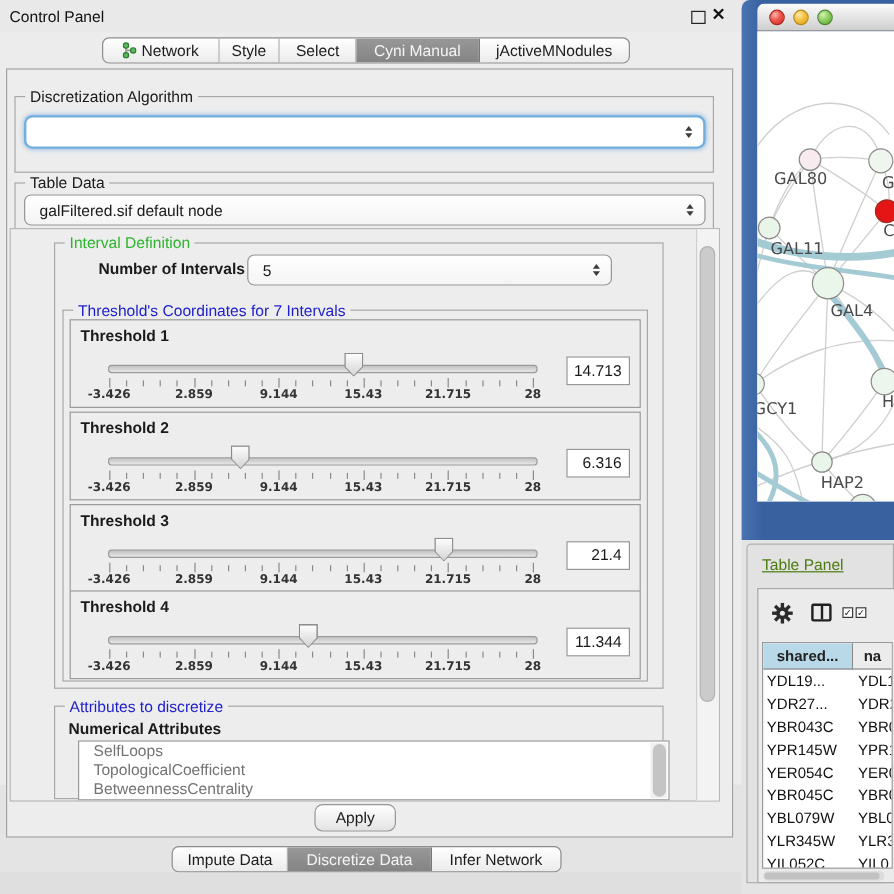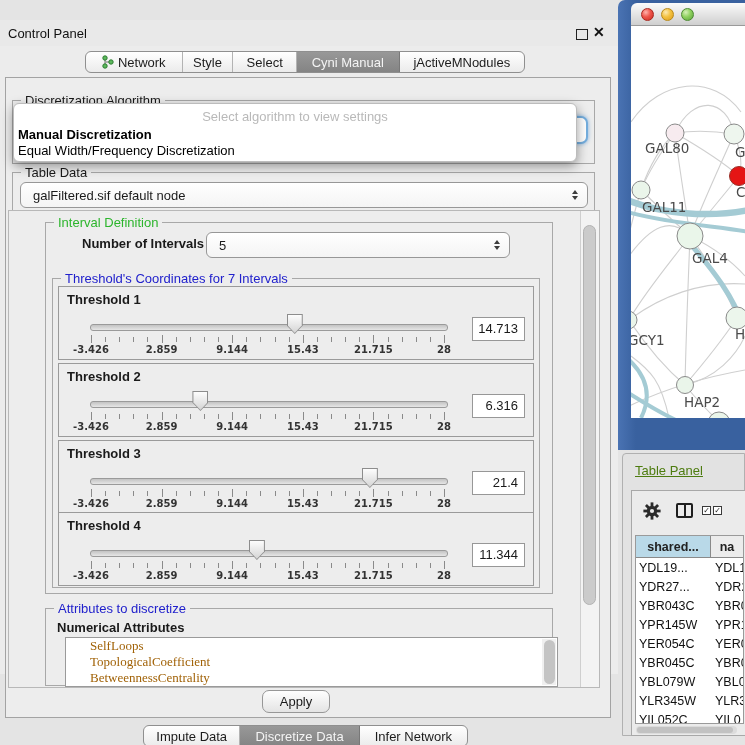--- a/index.html
+++ b/index.html
@@ -1,21 +1,21 @@
 <!DOCTYPE html>
 <html><head>
 <meta charset="utf-8">
 <style>
   html,body{margin:0;padding:0;}
   .stage{position:relative;width:745px;height:745px;background:#e4e4e4;overflow:hidden;
          font-family:"Liberation Sans",sans-serif;font-size:13px;color:#1a1a1a;}
   .abs{position:absolute;}
 
   
-  .cp{left:0;top:0;width:618px;height:654px;background:#ececec;margin-top:20px;}
+  .cp{left:0;top:0;width:618px;height:654px;background:#ececec;}
   .cp-header{left:0;top:0;width:618px;height:26px;background:#e9e9e9;}
   .cp-title{left:8px;top:6px;font-size:13px;color:#111;}
   .float-btn{left:576px;top:9px;width:10px;height:9px;border:1.6px solid #222;background:transparent;}
   .close-btn{left:593px;top:4px;font-size:14px;font-weight:bold;color:#111;}
 
   .seg-control{display:flex;border:1px solid #8f8f8f;border-radius:6px;overflow:hidden;
                background:linear-gradient(#ffffff,#ebebeb);height:22px;box-sizing:border-box;}
   .seg{display:flex;align-items:center;justify-content:center;gap:4px;box-sizing:border-box;
        border-right:1px solid #b3b3b3;color:#1c1c1c;font-size:13px;}
   .seg:last-child{border-right:none;}
@@ -58,21 +58,21 @@
   .thumb .inner{position:absolute;inset:1px;clip-path:polygon(0 0,100% 0,100% 58%,50% 100%,0 58%);background:linear-gradient(#fdfdfd,#d4d4d4);}
   .ticks{position:absolute;left:0;top:48px;width:100%;height:10px;}
   .tick{position:absolute;width:1px;height:5px;top:2px;background:#8a8a8a;}
   .tick.major{height:8px;top:0;}
   .tick-labels{position:absolute;left:0;top:57px;width:100%;height:12px;}
   .tick-label{position:absolute;transform:translateX(-50%);font:bold 10px "DejaVu Sans",sans-serif;color:#333;}
   .valbox{position:absolute;left:413px;top:30px;width:53px;height:24px;background:#fff;border:1px solid #979797;
           box-sizing:border-box;text-align:right;line-height:22px;padding-right:6px;font-size:13px;}
 
   .attr-list{left:65px;top:617px;width:493px;height:50px;background:#fff;border:1px solid #9a9a9a;box-sizing:border-box;overflow:hidden;}
-  .attr-item{padding-left:24px;height:16px;line-height:16px;font-size:13px;color:#a16207;font-family:Liberation Serif, serif;}
+  .attr-item{padding-left:12px;height:16px;line-height:16px;font-size:13px;color:#737373;}
   .attr-scroll{position:absolute;right:1px;top:1px;width:14px;height:46px;background:#f0f0f0;}
   .attr-thumb{position:absolute;right:1px;top:1px;width:11px;height:44px;background:#c4c4c4;border-radius:6px;}
 
   .apply-btn{left:262px;top:670px;width:68px;height:23px;border:1px solid #979797;border-radius:7px;
              background:linear-gradient(#fefefe,#e4e4e4);display:flex;align-items:center;justify-content:center;
              font-size:13px;box-sizing:border-box;}
 
   .cp-bottom-strip{left:0;top:727px;width:618px;height:18px;background:#dfdfdf;}
 
   
@@ -163,25 +163,20 @@
       <span class="group-title">Table Data</span>
     </div>
     <div class="abs combo" style="left:20px;top:162px;width:568px;height:26px;">
       <span>galFiltered.sif default node</span>
       <span class="spin">
           <span class="up"></span>
           <span class="dn"></span>
         </span>
     </div>
 
-    <div class="abs popup">
-      <div class="popup-hint">Select algorithm to view settings</div>
-      <div class="popup-opt1">Manual Discretization</div>
-      <div class="popup-opt2">Equal Width/Frequency Discretization</div>
-    </div>
 
     <div class="abs viewport"></div>
     <div class="abs vscroll-track"></div>
     <div class="abs vscroll-thumb"></div>
 
     <div class="abs group" style="left:45px;top:202px;width:508px;height:372px;">
       <span class="group-title t-green">Interval Definition</span>
     </div>
     <span class="abs bold" style="left:82px;top:216px;">Number of Intervals</span>
     <div class="abs combo" style="left:206px;top:212px;width:304px;height:26px;">

